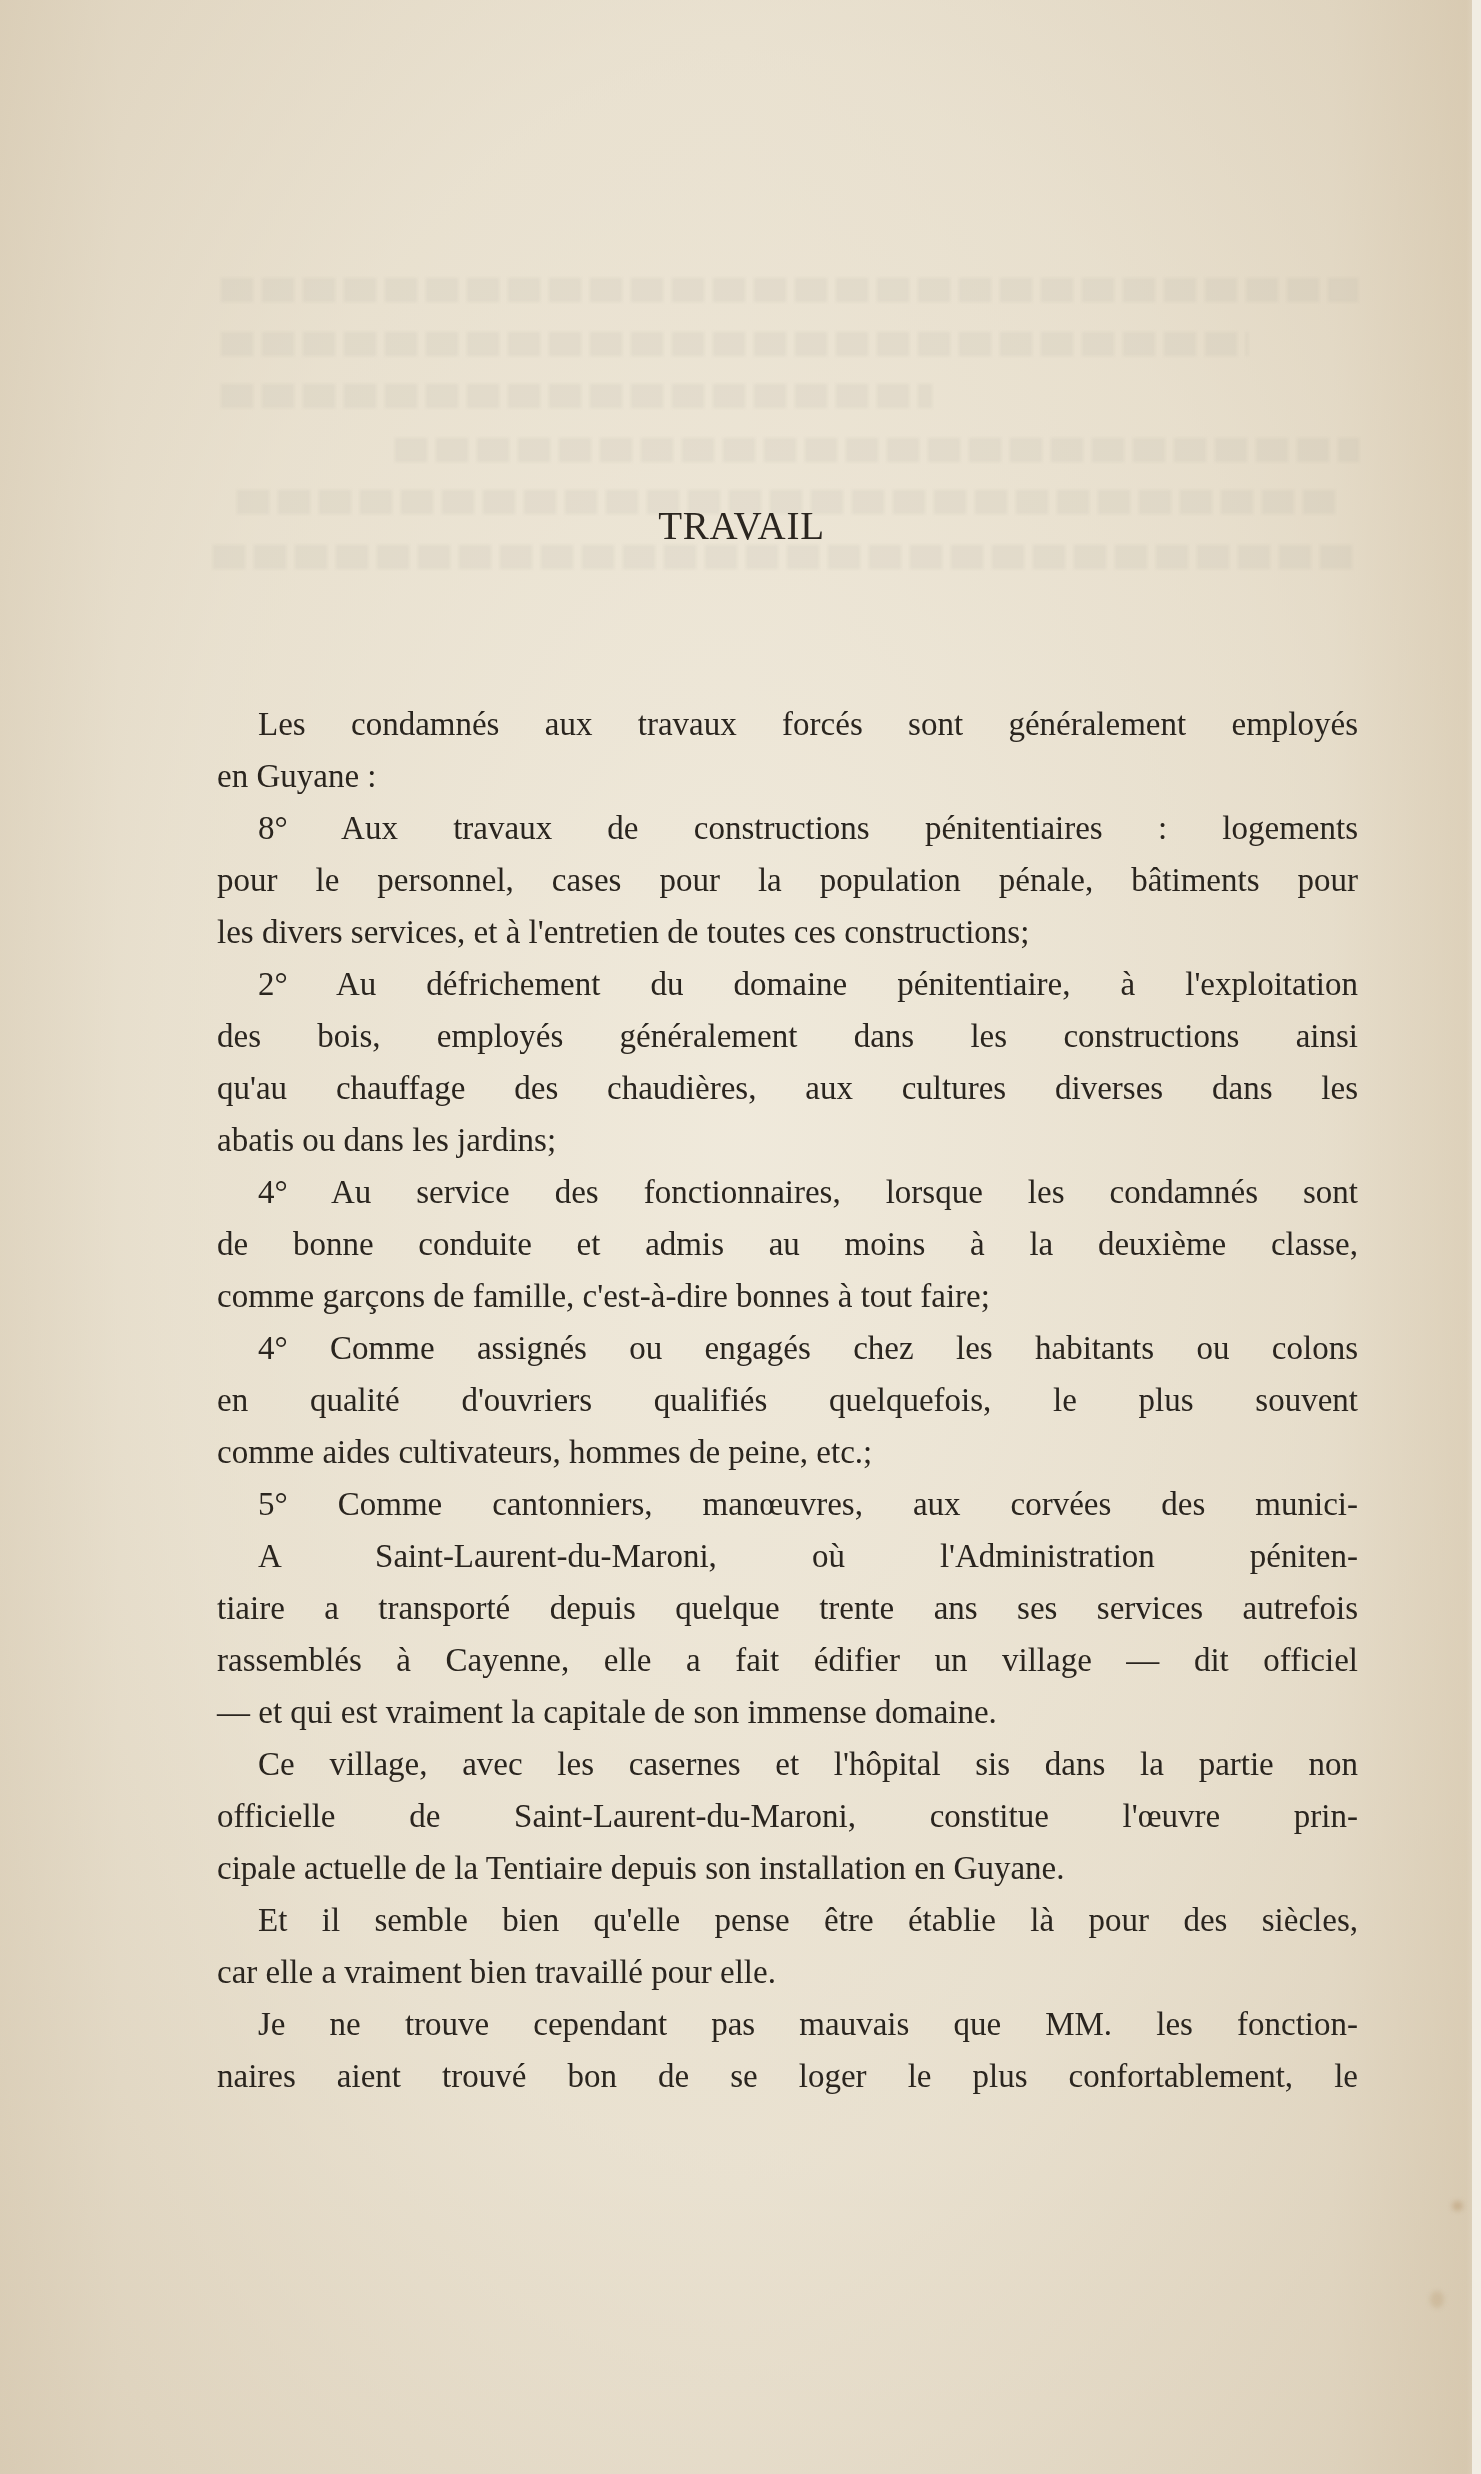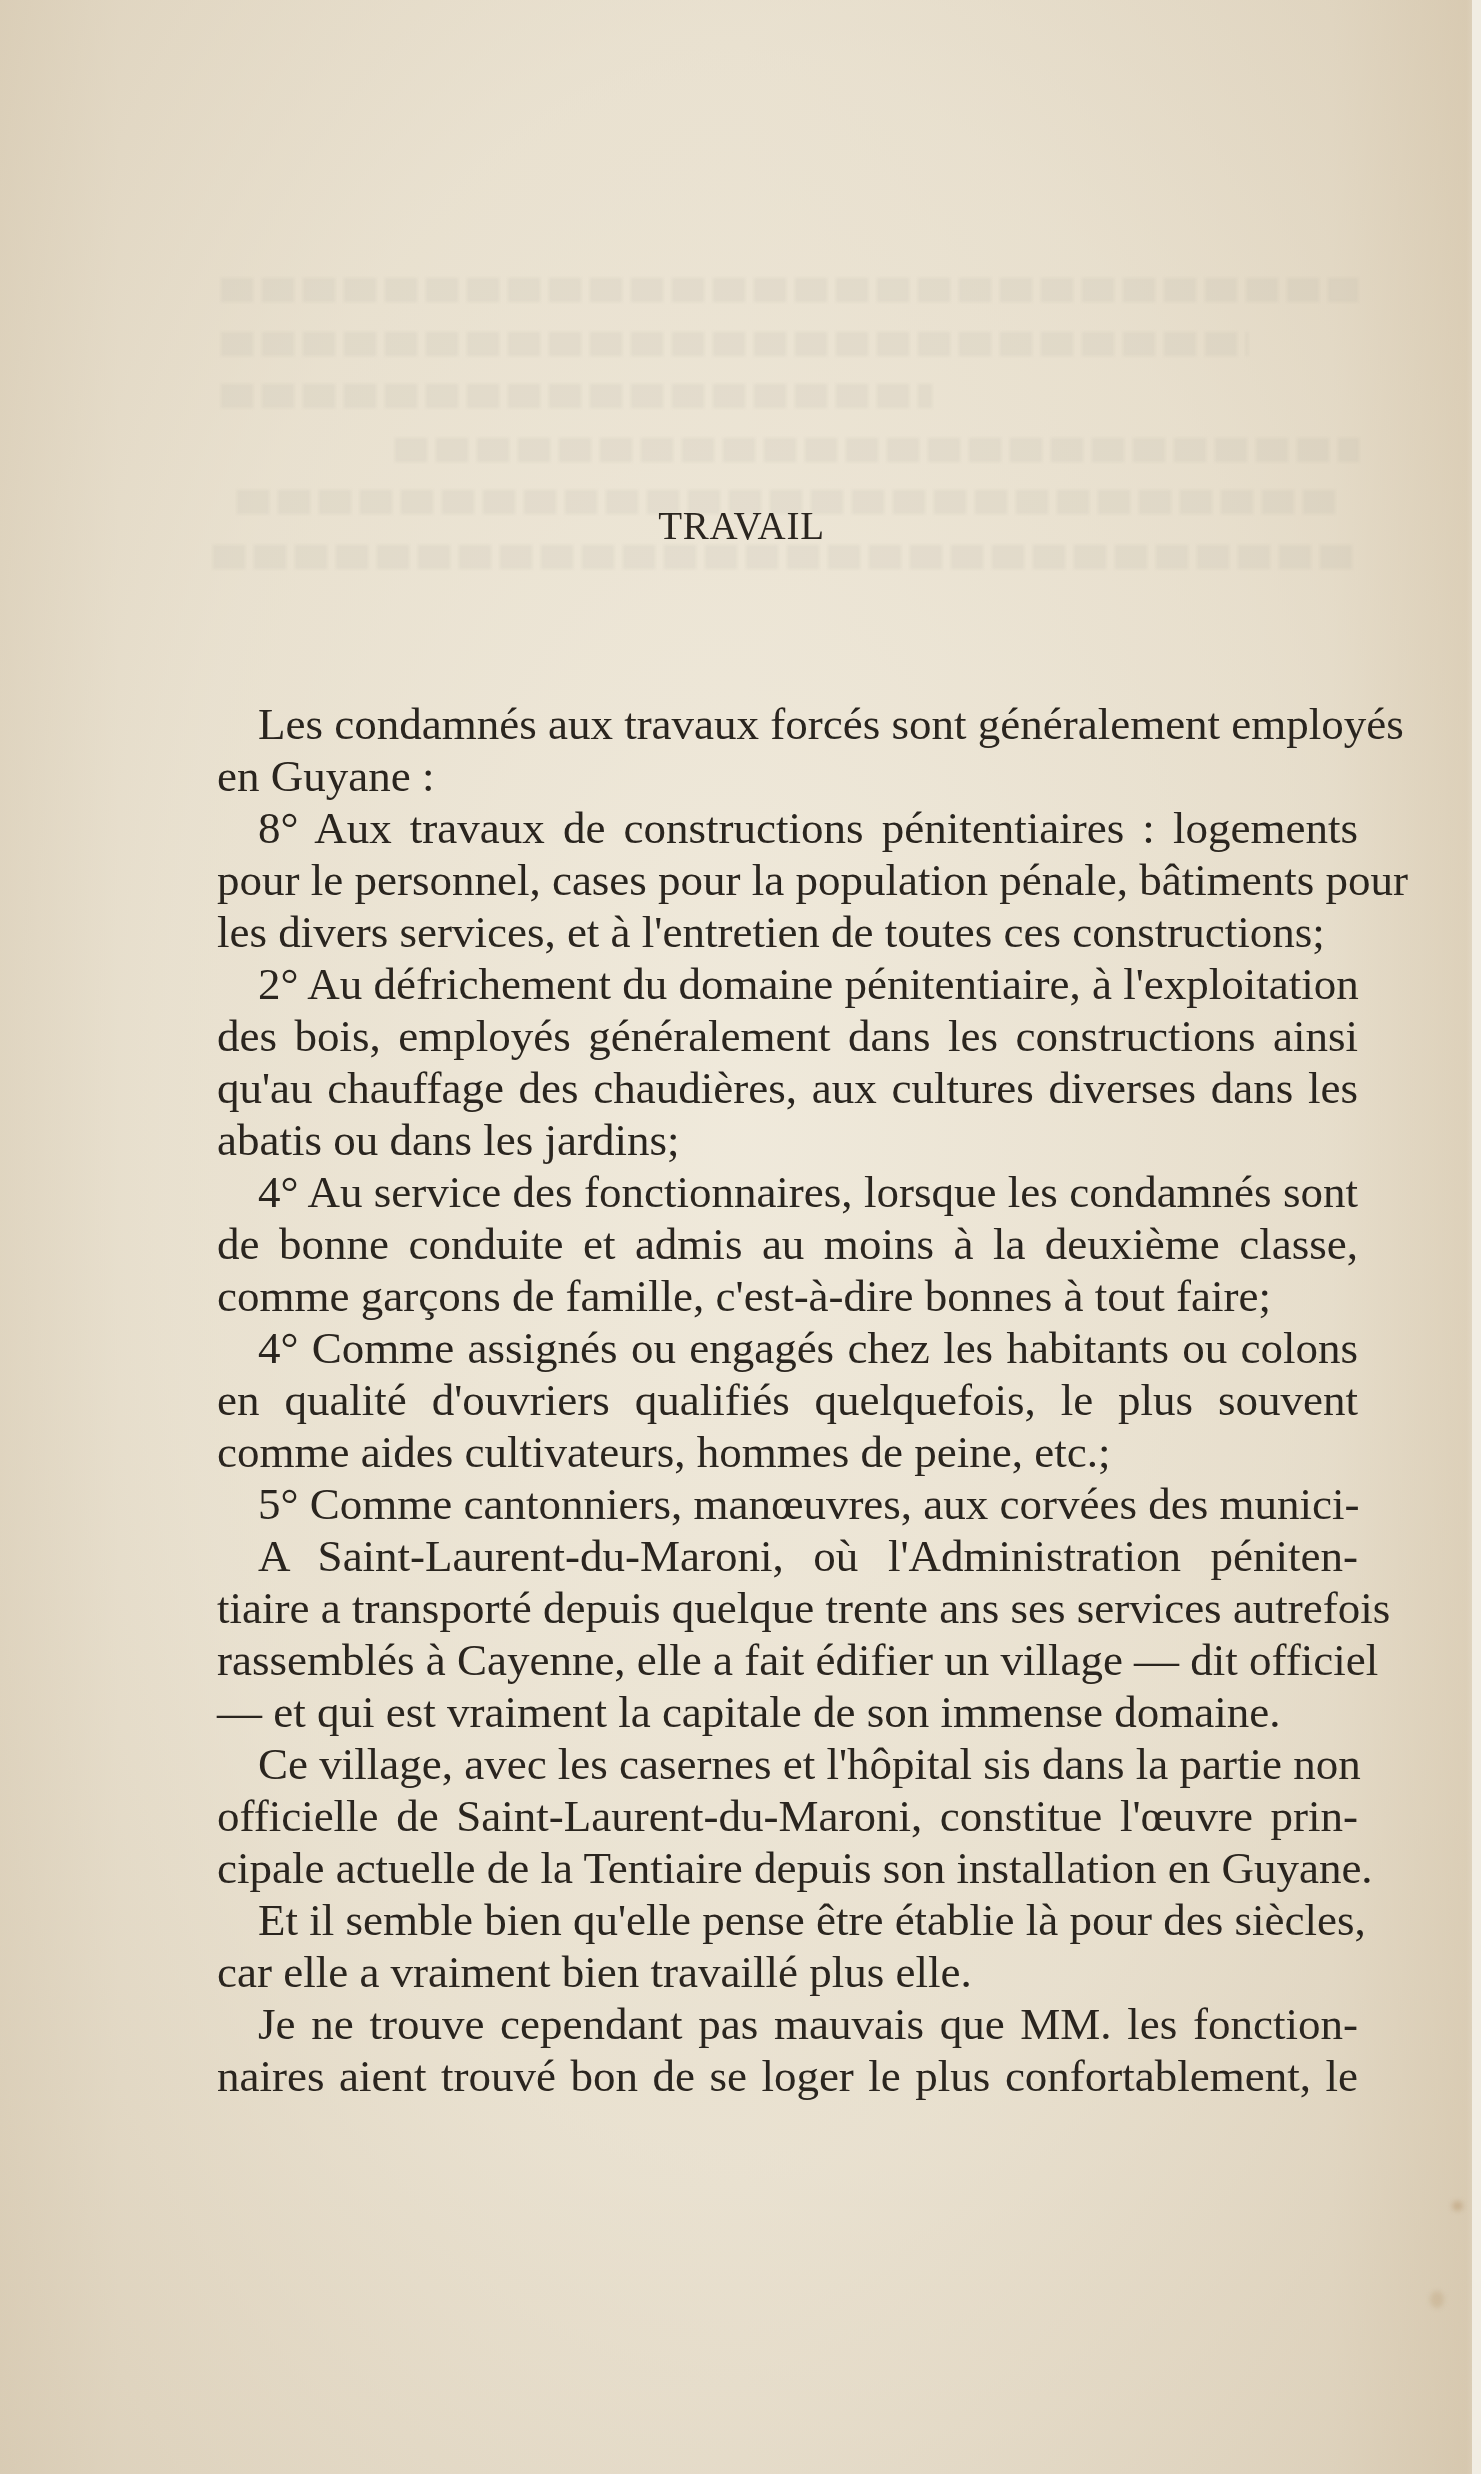--- a/index.html
+++ b/index.html
@@ -58,21 +58,21 @@
       color: #2b2620;
       margin: 1px;
       font-weight: normal;
     }
     .text {
       position: absolute;
       left: 217px;
       top: 698px;
       width: 1141px;
       font-family: "Liberation Serif", "DejaVu Serif", serif;
-      font-size: 45px;
+      font-size: 33px;
       line-height: 52px;
       color: #2a251f;
     }
     .text p {
       margin: 0;
       text-align: justify;
       text-indent: 41px;
       hyphens: manual;
     }
     .text p .line {
@@ -143,21 +143,21 @@
         <span class="line">rassemblés à Cayenne, elle a fait édifier un village — dit officiel</span>
         <span class="line last">— et qui est vraiment la capitale de son immense domaine.</span>
       </p>
       <p>
         <span class="line first">Ce village, avec les casernes et l'hôpital sis dans la partie non</span>
         <span class="line">officielle de Saint-Laurent-du-Maroni, constitue l'œuvre prin-</span>
         <span class="line last">cipale actuelle de la Tentiaire depuis son installation en Guyane.</span>
       </p>
       <p>
         <span class="line first">Et il semble bien qu'elle pense être établie là pour des siècles,</span>
-        <span class="line last">car elle a vraiment bien travaillé plus elle.</span>
+        <span class="line last">car elle a vraiment bien travaillé pour elle.</span>
       </p>
       <p>
         <span class="line first">Je ne trouve cependant pas mauvais que MM. les fonction-</span>
         <span class="line">naires aient trouvé bon de se loger le plus confortablement, le</span>
       </p>
     </div>
 </div>
 
 
 </body></html>

